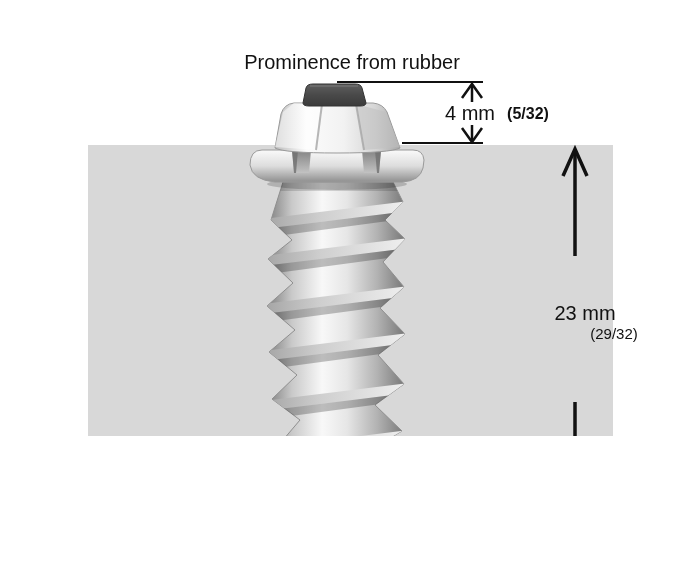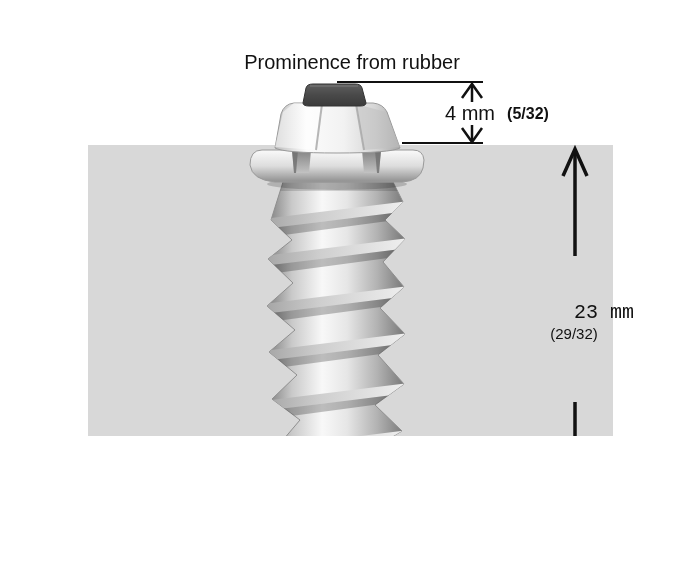--- a/index.html
+++ b/index.html
@@ -23,21 +23,21 @@
   .label {
     position: absolute;
     color: #111111;
     white-space: nowrap;
     transform: translateX(-50%);
     line-height: 1.1;
   }
   .label-main   { font-size: 20px; }
   .label-value  { font-size: 20px; }
   .label-frac-s { font-size: 16px; font-weight: bold; }
-  .label-frac-xs{ font-size: 15px; }
+  .label-frac-xs{ font-size: 15px; margin-left: 40px; }
 </style>
 </head>
 <body>
 
 <div class="canvas">
 
   <svg class="diagram-svg" width="700" height="583" viewBox="0 0 700 583">
     <defs>
       <linearGradient id="metalH" x1="0" y1="0" x2="1" y2="0">
         <stop offset="0" stop-color="#7d7d7d"></stop>
@@ -169,18 +169,18 @@
       </g>
     </g>
   </svg>
 
   <div class="label label-main" style="left:352px; top:51px;">Prominence from rubber</div>
 
   <div class="label label-value" style="left:470px; top:102px;">4 mm</div>
 
   <div class="label label-frac-s" style="left:528px; top:105px;">(5/32)</div>
 
-  <div class="label label-value" style="left:604px; top:302px;font-family:Liberation Mono, monospace;">23 mm</div>
+  <div class="label label-value" style="left:585px; top:302px;">23 mm</div>
 
   <div class="label label-frac-xs" style="left:574px; top:326px;">(29/32)</div>
 
 
 </div>
 
 </body></html>

